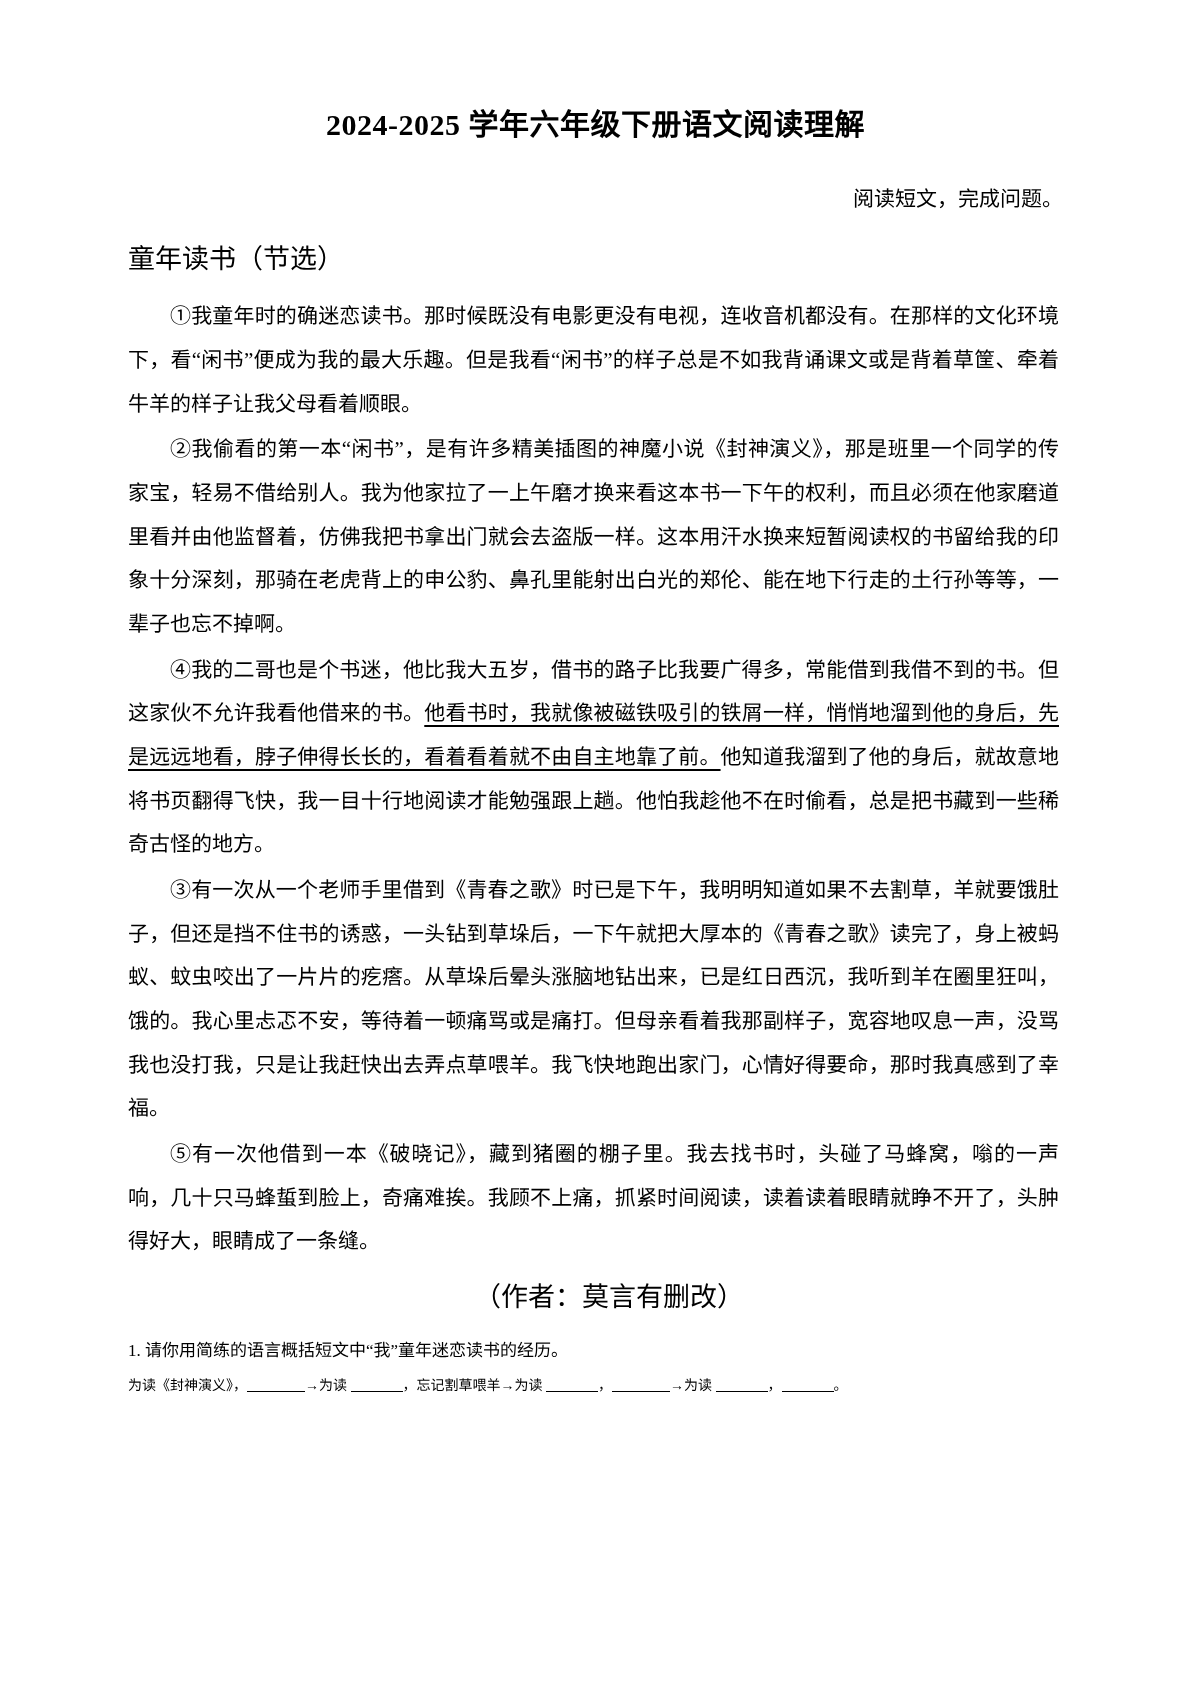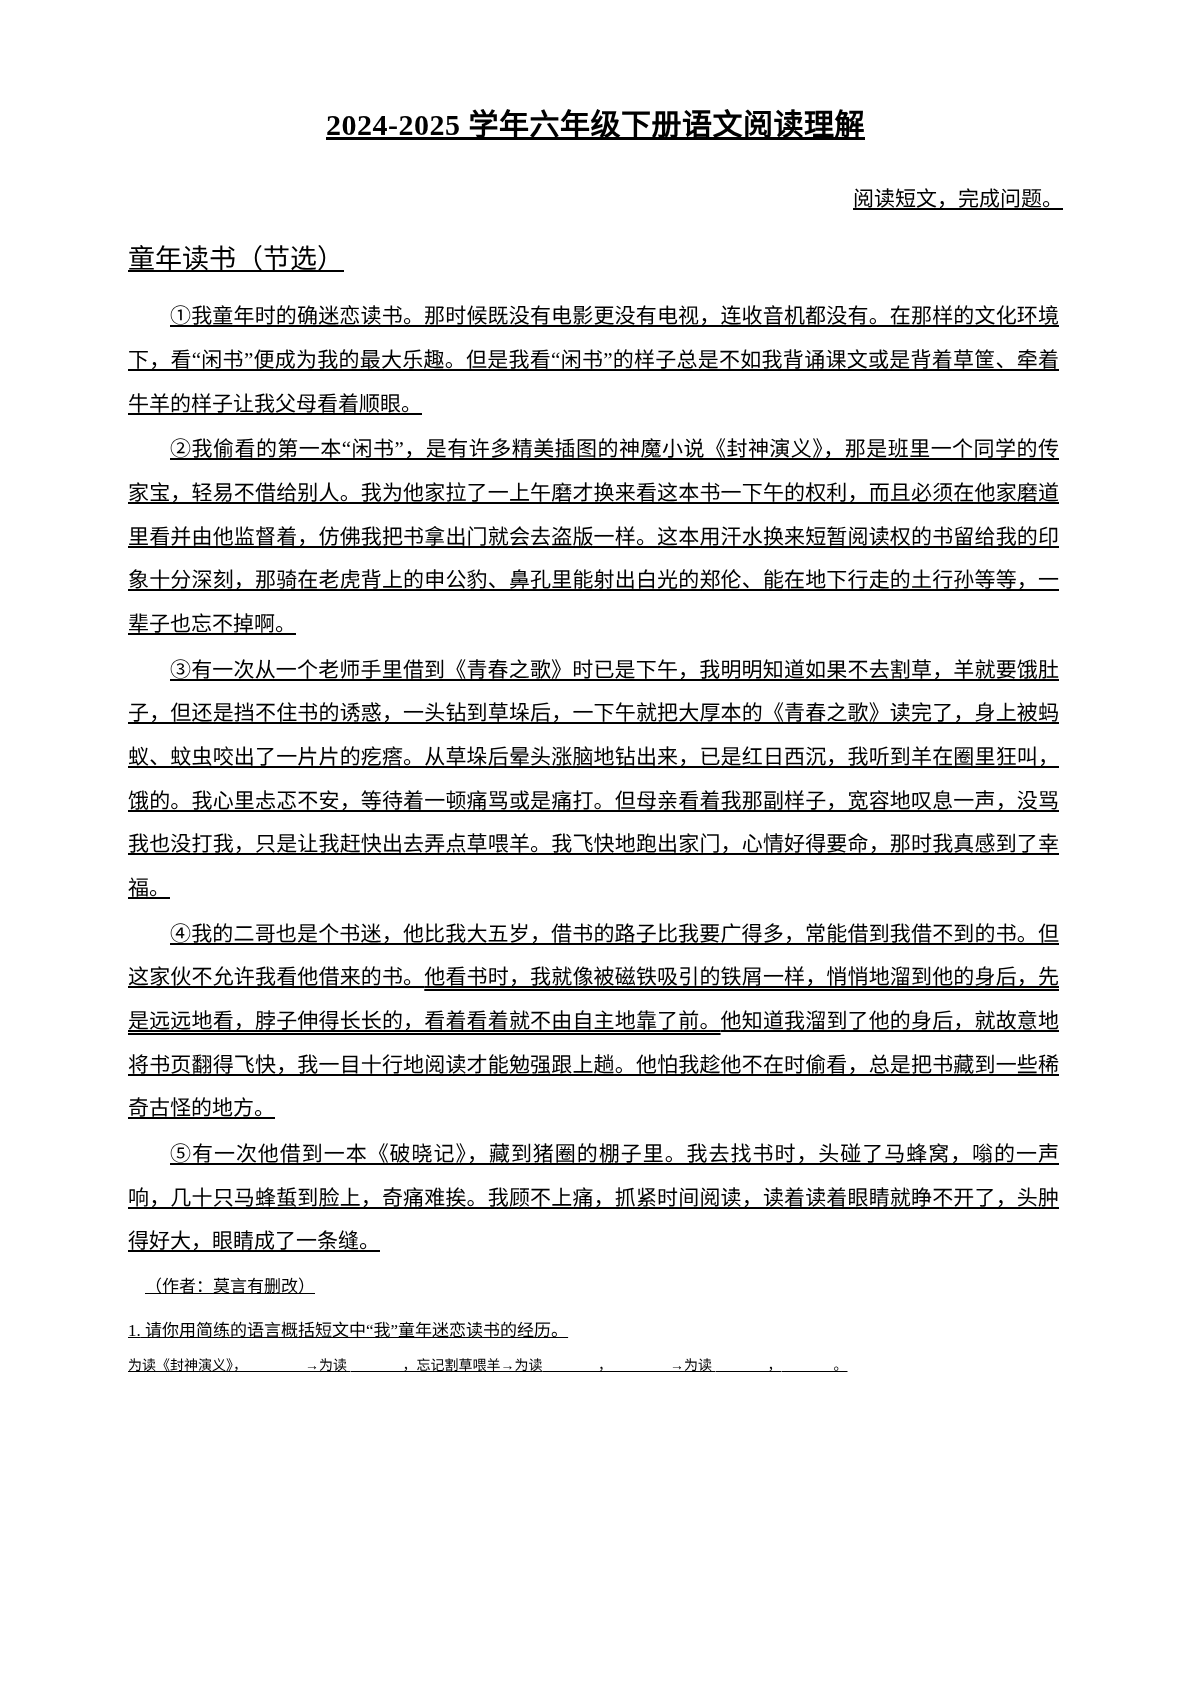--- a/index.html
+++ b/index.html
@@ -12,21 +12,20 @@
     min-height: 1684px;
     font-family: "Liberation Serif", "DejaVu Serif", serif;
     color: #000000;
   }
   .page {
     width: 1191px;
     min-height: 1684px;
     box-sizing: border-box;
     padding: 104px 128px 60px 128px;
     position: relative;
-    text-decoration: underline;
   }
   .doc-title {
     text-align: center;
     font-size: 30px;
     font-weight: bold;
     letter-spacing: 0.5px;
     margin: 0 0 34px 0;
     line-height: 1.4;
   }
   .lead {
@@ -42,24 +41,25 @@
   }
   .para {
     font-size: 21px;
     line-height: 2.08;
     text-align: justify;
     text-justify: inter-ideograph;
     margin: 0 4px 2px 0;
     text-indent: 2em;
   }
   .author {
-    font-size: 17px;
+    font-size: 27px;
     line-height: 2.0;
     margin: 6px 0 10px 0;
     text-indent: 1em;
+    text-align: center;
   }
   .question {
     font-size: 17px;
     line-height: 2.0;
     margin: 6px 0 4px 0;
     text-indent: 0;
   }
   .answer-line {
     font-size: 14px;
     line-height: 2.0;
@@ -85,23 +85,23 @@
 <div class="page">
 
   <h1 class="doc-title">2024-2025 学年六年级下册语文阅读理解</h1>
 
   <p class="lead">阅读短文，完成问题。</p>
 
   <p class="passage-title">童年读书（节选）</p>
 
   <p class="para">①我童年时的确迷恋读书。那时候既没有电影更没有电视，连收音机都没有。在那样的文化环境下，看“闲书”便成为我的最大乐趣。但是我看“闲书”的样子总是不如我背诵课文或是背着草筐、牵着牛羊的样子让我父母看着顺眼。</p>
   <p class="para">②我偷看的第一本“闲书”，是有许多精美插图的神魔小说《封神演义》，那是班里一个同学的传家宝，轻易不借给别人。我为他家拉了一上午磨才换来看这本书一下午的权利，而且必须在他家磨道里看并由他监督着，仿佛我把书拿出门就会去盗版一样。这本用汗水换来短暂阅读权的书留给我的印象十分深刻，那骑在老虎背上的申公豹、鼻孔里能射出白光的郑伦、能在地下行走的土行孙等等，一辈子也忘不掉啊。</p>
+  <p class="para"><span>④我的二哥也是个书迷，他比我大五岁，借书的路子比我要广得多，常能借到我借不到的书。但这家伙不允许我看他借来的书。</span><u class="ul">他看书时，我就像被磁铁吸引的铁屑一样，悄悄地溜到他的身后，先是远远地看，脖子伸得长长的，看着看着就不由自主地靠了前。</u><span>他知道我溜到了他的身后，就故意地将书页翻得飞快，我一目十行地阅读才能勉强跟上趟。他怕我趁他不在时偷看，总是把书藏到一些稀奇古怪的地方。</span></p>
+
   <p class="para">③有一次从一个老师手里借到《青春之歌》时已是下午，我明明知道如果不去割草，羊就要饿肚子，但还是挡不住书的诱惑，一头钻到草垛后，一下午就把大厚本的《青春之歌》读完了，身上被蚂蚁、蚊虫咬出了一片片的疙瘩。从草垛后晕头涨脑地钻出来，已是红日西沉，我听到羊在圈里狂叫，饿的。我心里忐忑不安，等待着一顿痛骂或是痛打。但母亲看着我那副样子，宽容地叹息一声，没骂我也没打我，只是让我赶快出去弄点草喂羊。我飞快地跑出家门，心情好得要命，那时我真感到了幸福。</p>
-
-  <p class="para"><span>④我的二哥也是个书迷，他比我大五岁，借书的路子比我要广得多，常能借到我借不到的书。但这家伙不允许我看他借来的书。</span><u class="ul">他看书时，我就像被磁铁吸引的铁屑一样，悄悄地溜到他的身后，先是远远地看，脖子伸得长长的，看着看着就不由自主地靠了前。</u><span>他知道我溜到了他的身后，就故意地将书页翻得飞快，我一目十行地阅读才能勉强跟上趟。他怕我趁他不在时偷看，总是把书藏到一些稀奇古怪的地方。</span></p>
 
   <p class="para">⑤有一次他借到一本《破晓记》，藏到猪圈的棚子里。我去找书时，头碰了马蜂窝，嗡的一声响，几十只马蜂蜇到脸上，奇痛难挨。我顾不上痛，抓紧时间阅读，读着读着眼睛就睁不开了，头肿得好大，眼睛成了一条缝。</p>
 
   <p class="author">（作者：莫言有删改）</p>
 
   <p class="question"><span>1.</span>&nbsp;<span>请你用简练的语言概括短文中“我”童年迷恋读书的经历。</span></p>
 
   <p class="answer-line"><span>为读《封神演义》，</span><span class="blank"></span><span>→为读</span>&nbsp;<span class="blank sm"></span><span>，忘记割草喂羊→为读</span>&nbsp;<span class="blank sm"></span><span>，</span><span class="blank"></span><span>→为读</span>&nbsp;<span class="blank sm"></span><span>，</span><span class="blank sm"></span><span>。</span></p>
 
 </div>

